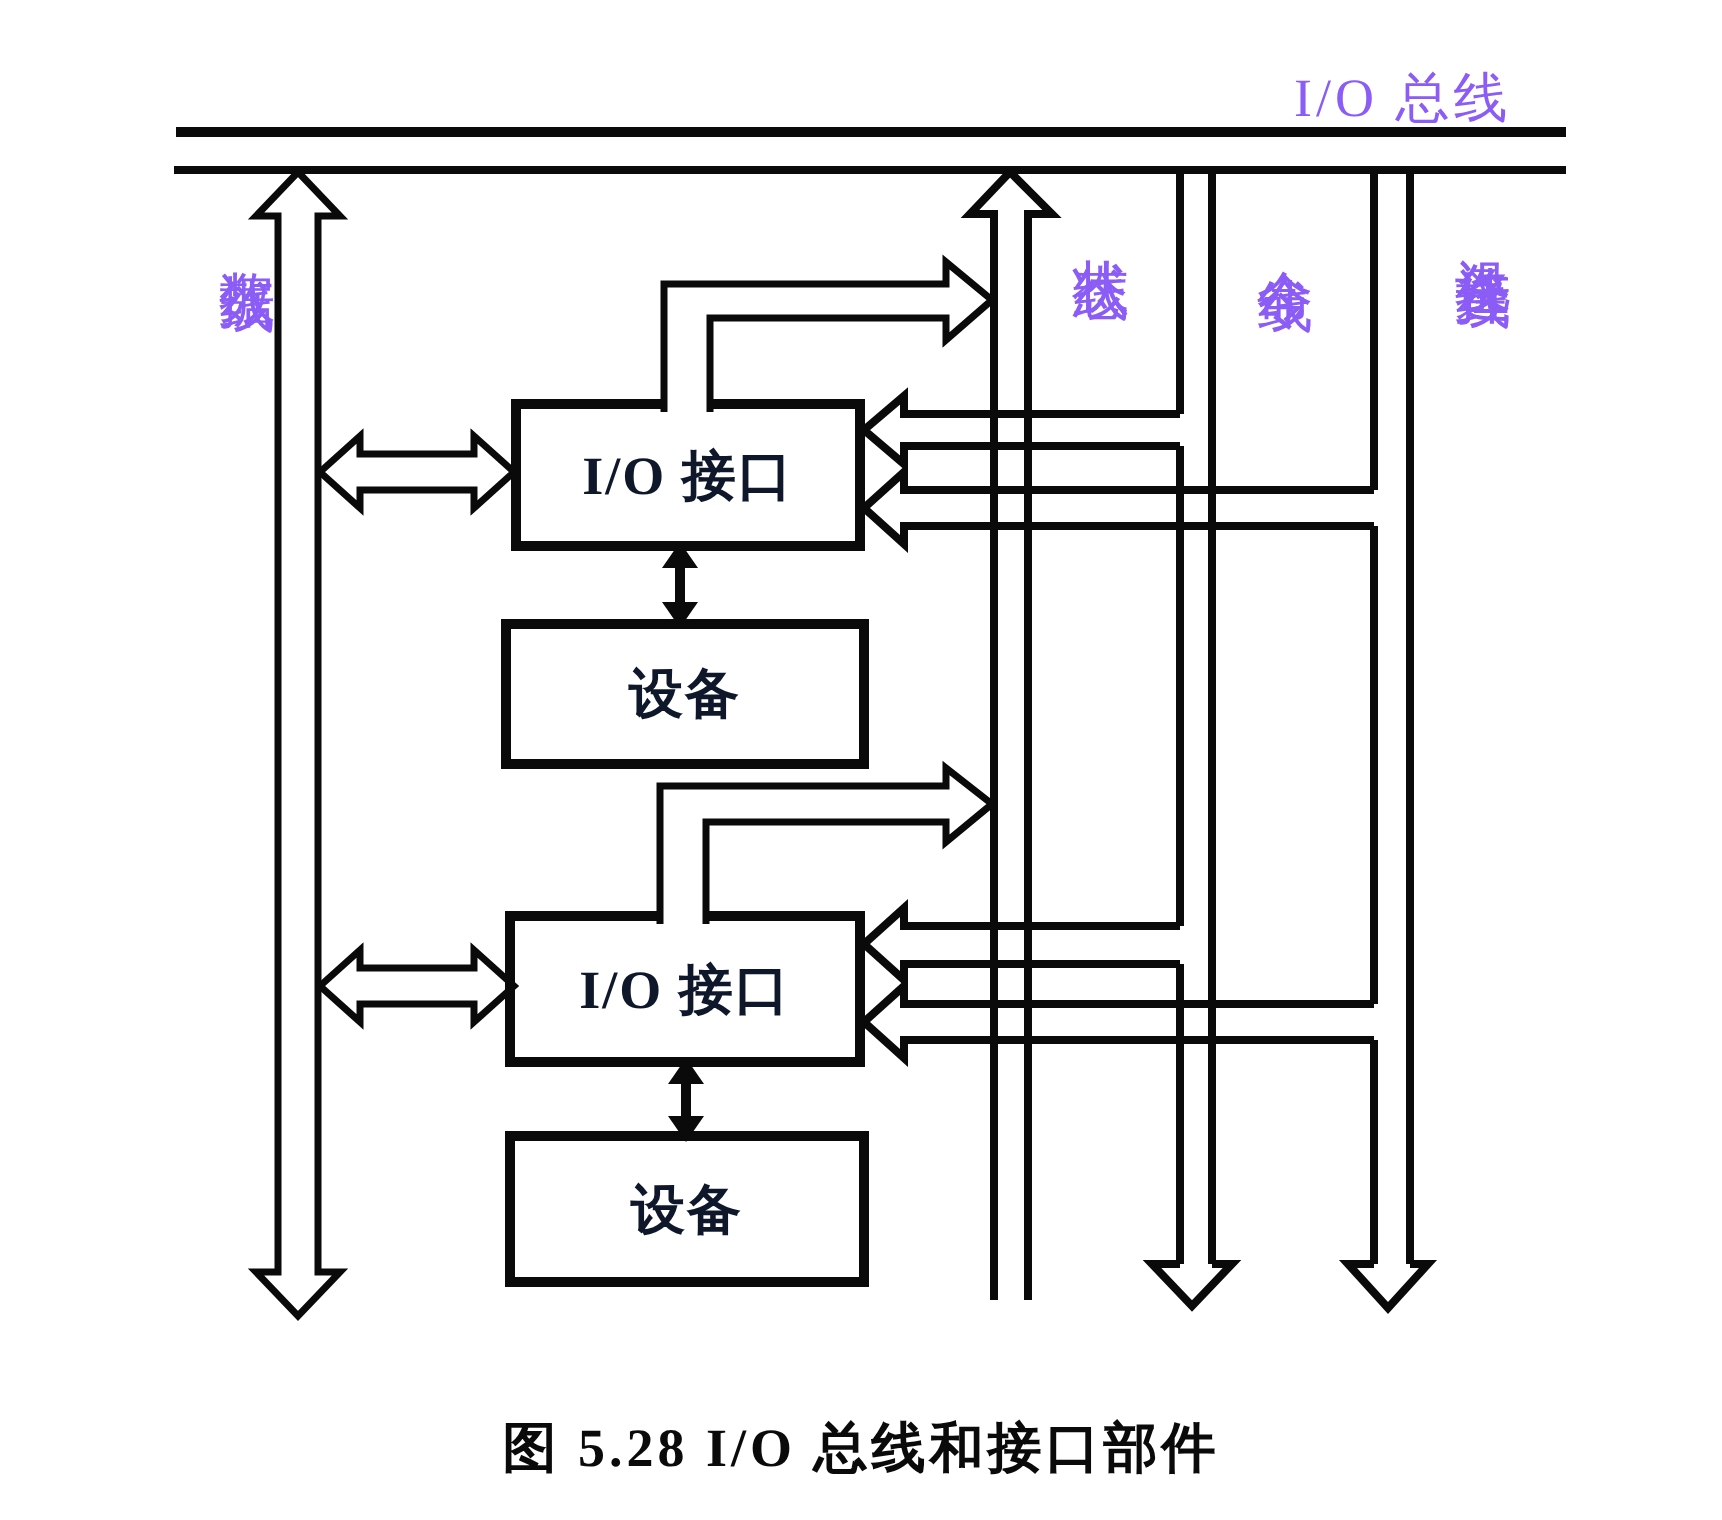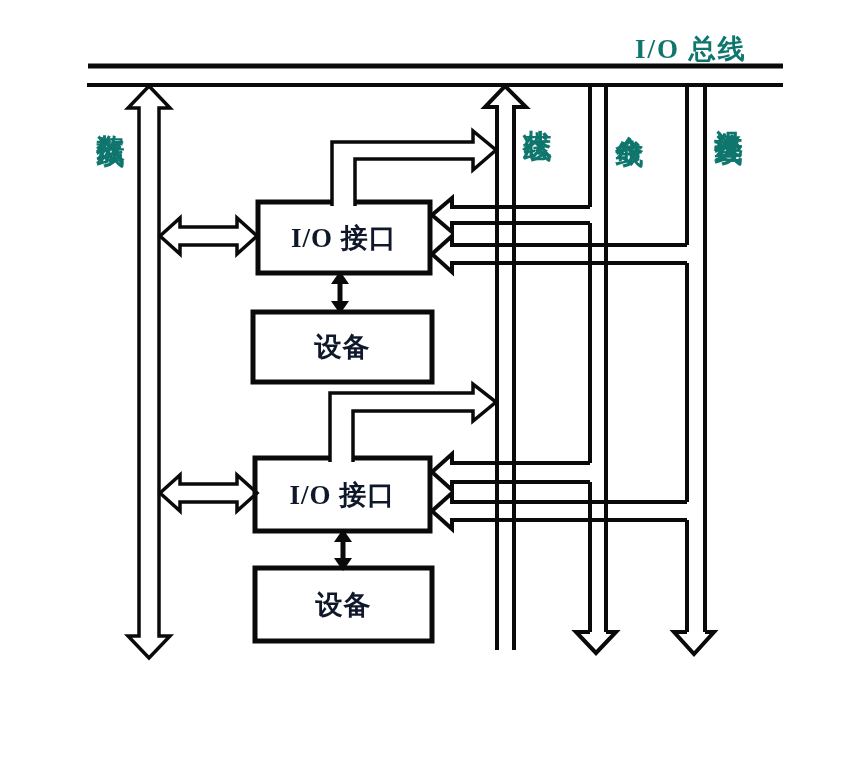--- a/index.html
+++ b/index.html
@@ -16,24 +16,25 @@
     color: #0a0a0a;
     overflow: hidden;
   }
   .page svg {
     position: absolute;
     left: 0;
     top: 0;
   }
   .txt {
     position: absolute;
-    color: #0f766e;
-    font-weight: 700;
+    color: #8b5cf6;
+    font-weight: 400;
     white-space: nowrap;
     user-select: none;
+    margin-left: 12px;
   }
   .vlabel {
     writing-mode: vertical-rl;
     text-orientation: upright;
     font-size: 28px;
     letter-spacing: 2px;
     line-height: 32px;
   }
   .bus-label {
     font-size: 27px;
@@ -130,13 +131,14 @@
   <div class="txt vlabel" style="left:712px; top:107px;">设备选择线</div>
 
   <div class="box-label" style="left:258px; top:202px; width:172px; height:71px;">I/O 接口</div>
 
   <div class="box-label" style="left:253px; top:312px; width:179px; height:70px;">设备</div>
 
   <div class="box-label" style="left:255px; top:458px; width:175px; height:73px;">I/O 接口</div>
 
   <div class="box-label" style="left:255px; top:568px; width:177px; height:73px;">设备</div>
 
+  <div class="caption">图 5.28  I/O 总线和接口部件</div>
 </div>
 
 </body></html>

